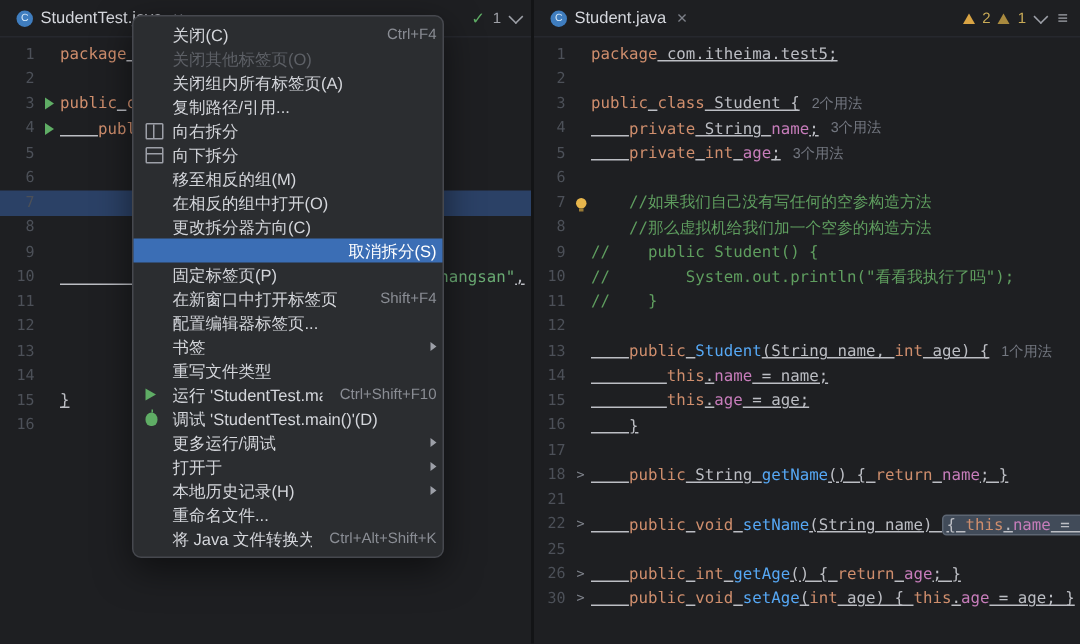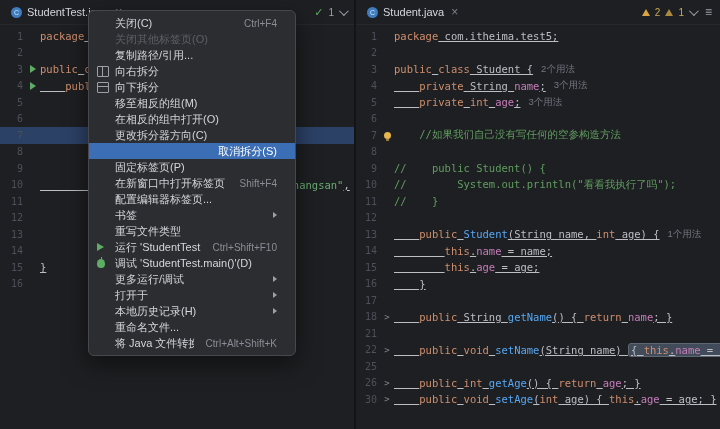--- a/index.html
+++ b/index.html
@@ -38,21 +38,21 @@
   .tk-str{color:#6aab73;}
   .tk-com{color:#5f9e5f;}
   .inlay{color:#737780;font-size:9.5px;margin-left:8px;font-family:"Liberation Sans",sans-serif;}
   .fold-box{background:#414b59;border:1px solid #5d6673;border-radius:3px;padding:0 2px;display:inline-flex;}
   .run-arrow{width:0;height:0;border-top:4px solid transparent;border-bottom:4px solid transparent;border-left:6px solid #5fad65;display:inline-block;}
   .fold-chev{color:#7f838c;font-size:9px;}
   .bulb{width:7px;height:7px;background:#e8b64c;border-radius:50%;position:relative;display:inline-block;}
   .bulb::after{content:"";position:absolute;left:2px;top:7px;width:3px;height:2px;background:#9a7b35;}
   
   .menu{position:absolute;left:88px;top:10px;width:206px;background:#2b2d30;border:1px solid #46484e;border-radius:6px;box-shadow:0 8px 24px rgba(0,0,0,.5);padding:4px 0;z-index:10;font-size:11px;color:#d4d6db;}
-  .menu-item{height:16px;display:flex;align-items:center;padding:0 18px 0 8px;}
+  .menu-item{height:16px;display:flex;align-items:center;padding:0 4px 0 8px;}
   .mi-icon{width:18px;flex:none;display:flex;align-items:center;}
   .mi-label{flex:1;white-space:nowrap;overflow:hidden;}
   .mi-short{color:#8a8d94;font-size:10px;margin-left:12px;white-space:nowrap;}
   .menu-item.disabled .mi-label{color:#5d6066;}
   .menu-item.selected{background:#3b6eb5;}
   .menu-item.selected .mi-label{color:#ffffff;text-align:right;}
   .mi-sub{margin-left:12px;width:0;height:0;border-top:3.5px solid transparent;border-bottom:3.5px solid transparent;border-left:4.5px solid #9da0a8;flex:none;}
   .icon-split-right{width:10px;height:9px;border:1px solid #9da0a8;border-radius:1px;position:relative;display:inline-block;}
   .icon-split-right::after{content:"";position:absolute;left:4px;top:0;bottom:0;width:1px;background:#9da0a8;}
   .icon-split-down{width:10px;height:9px;border:1px solid #9da0a8;border-radius:1px;position:relative;display:inline-block;}
@@ -120,21 +120,21 @@
       </span>
     </div>
     <div class="editor" id="right-editor">
         <div class="code-line"><span class="gnum">1</span><span class="gicon"></span><span class="code-text"><span class="tk-kw">package</span><span class="tk-d"> com.itheima.test5;</span></span></div>
         <div class="code-line"><span class="gnum">2</span><span class="gicon"></span><span class="code-text"></span></div>
         <div class="code-line"><span class="gnum">3</span><span class="gicon"></span><span class="code-text"><span class="tk-kw">public</span><span class="tk-d"> </span><span class="tk-kw">class</span><span class="tk-d"> Student {</span><span class="inlay">2个用法</span></span></div>
         <div class="code-line"><span class="gnum">4</span><span class="gicon"></span><span class="code-text"><span class="tk-d">    </span><span class="tk-kw">private</span><span class="tk-d"> String </span><span class="tk-fld">name</span><span class="tk-d">;</span><span class="inlay">3个用法</span></span></div>
         <div class="code-line"><span class="gnum">5</span><span class="gicon"></span><span class="code-text"><span class="tk-d">    </span><span class="tk-kw">private</span><span class="tk-d"> </span><span class="tk-kw">int</span><span class="tk-d"> </span><span class="tk-fld">age</span><span class="tk-d">;</span><span class="inlay">3个用法</span></span></div>
         <div class="code-line"><span class="gnum">6</span><span class="gicon"></span><span class="code-text"></span></div>
         <div class="code-line"><span class="gnum">7</span><span class="gicon"><span class="bulb"></span></span><span class="code-text"><span class="tk-com">    //如果我们自己没有写任何的空参构造方法</span></span></div>
-        <div class="code-line"><span class="gnum">8</span><span class="gicon"></span></div>
+        <div class="code-line"><span class="gnum">8</span><span class="gicon"></span><span class="code-text"><span class="tk-com">    //那么虚拟机给我们加一个空参的构造方法</span></span></div>
         <div class="code-line"><span class="gnum">9</span><span class="gicon"></span><span class="code-text"><span class="tk-com">//    public Student() {</span></span></div>
         <div class="code-line"><span class="gnum">10</span><span class="gicon"></span><span class="code-text"><span class="tk-com">//        System.out.println("看看我执行了吗");</span></span></div>
         <div class="code-line"><span class="gnum">11</span><span class="gicon"></span><span class="code-text"><span class="tk-com">//    }</span></span></div>
         <div class="code-line"><span class="gnum">12</span><span class="gicon"></span><span class="code-text"></span></div>
         <div class="code-line"><span class="gnum">13</span><span class="gicon"></span><span class="code-text"><span class="tk-d">    </span><span class="tk-kw">public</span><span class="tk-d"> </span><span class="tk-meth">Student</span><span class="tk-d">(String name, </span><span class="tk-kw">int</span><span class="tk-d"> age) {</span><span class="inlay">1个用法</span></span></div>
         <div class="code-line"><span class="gnum">14</span><span class="gicon"></span><span class="code-text"><span class="tk-d">        </span><span class="tk-kw">this</span><span class="tk-d">.</span><span class="tk-fld">name</span><span class="tk-d"> = name;</span></span></div>
         <div class="code-line"><span class="gnum">15</span><span class="gicon"></span><span class="code-text"><span class="tk-d">        </span><span class="tk-kw">this</span><span class="tk-d">.</span><span class="tk-fld">age</span><span class="tk-d"> = age;</span></span></div>
         <div class="code-line"><span class="gnum">16</span><span class="gicon"></span><span class="code-text"><span class="tk-d">    }</span></span></div>
         <div class="code-line"><span class="gnum">17</span><span class="gicon"></span><span class="code-text"></span></div>
         <div class="code-line"><span class="gnum">18</span><span class="gicon"><span class="fold-chev">&gt;</span></span><span class="code-text"><span class="tk-d">    </span><span class="tk-kw">public</span><span class="tk-d"> String </span><span class="tk-meth">getName</span><span class="tk-d">() { </span><span class="tk-kw">return</span><span class="tk-d"> </span><span class="tk-fld">name</span><span class="tk-d">; }</span></span></div>
@@ -149,20 +149,24 @@
   <div class="menu" id="context-menu">
       <div class="menu-item">
         <span class="mi-icon"></span>
         <span class="mi-label">关闭(C)</span>
         <span class="mi-short">Ctrl+F4</span>
       </div>
       <div class="menu-item disabled">
         <span class="mi-icon"></span>
         <span class="mi-label">关闭其他标签页(O)</span>
       </div>
+      <div class="menu-item">
+        <span class="mi-icon"></span>
+        <span class="mi-label">关闭组内所有标签页(A)</span>
+      </div>
       <div class="menu-sep"></div>
       <div class="menu-item">
         <span class="mi-icon"></span>
         <span class="mi-label">复制路径/引用...</span>
       </div>
       <div class="menu-sep"></div>
       <div class="menu-item">
         <span class="mi-icon">
           <span class="icon-split-right"></span>
         </span>

